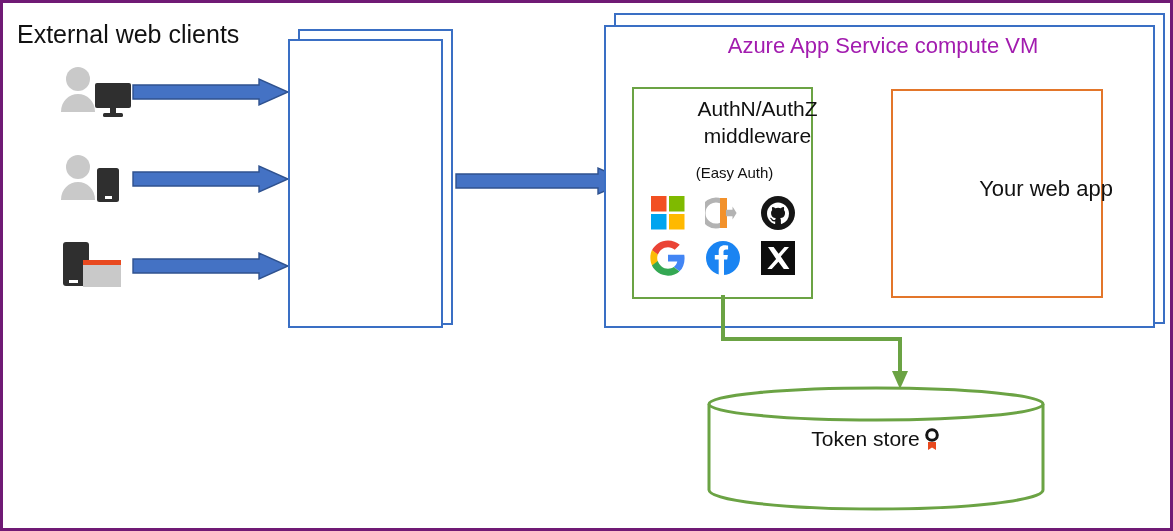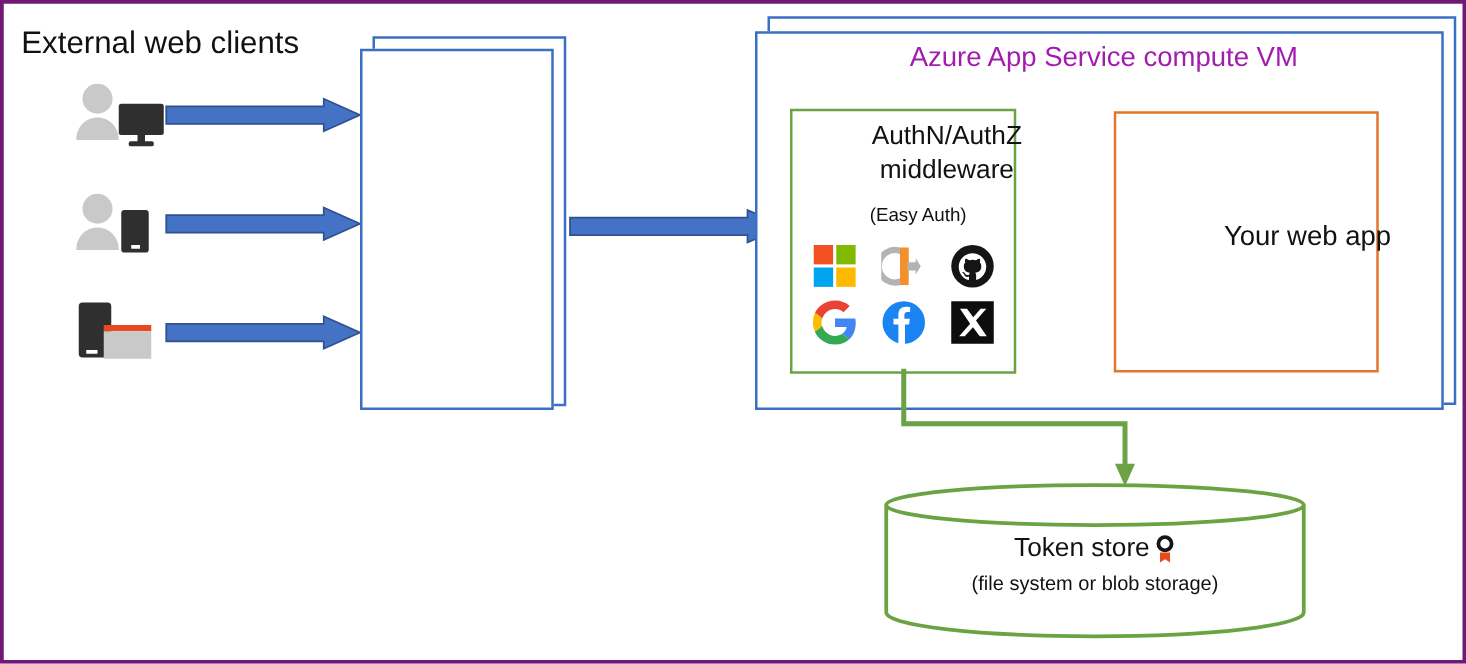--- a/index.html
+++ b/index.html
@@ -248,15 +248,14 @@
   </div>
   <div class="abs" id="cyl-l1">
     <span>Token store</span>
     <span class="medal">
       <svg viewBox="0 0 18 23">
         <circle cx="9" cy="7" r="5.3" fill="none" stroke="#151515" stroke-width="3"></circle>
         <path d="M5 14 h8 v8 l-4 -2.6 -4 2.6 z" fill="#e8491f"></path>
       </svg>
     </span>
   </div>
-  <div class="abs" id="cyl-l2">(file system or blob storage)</div>
 
 </div>
 
 </body></html>

